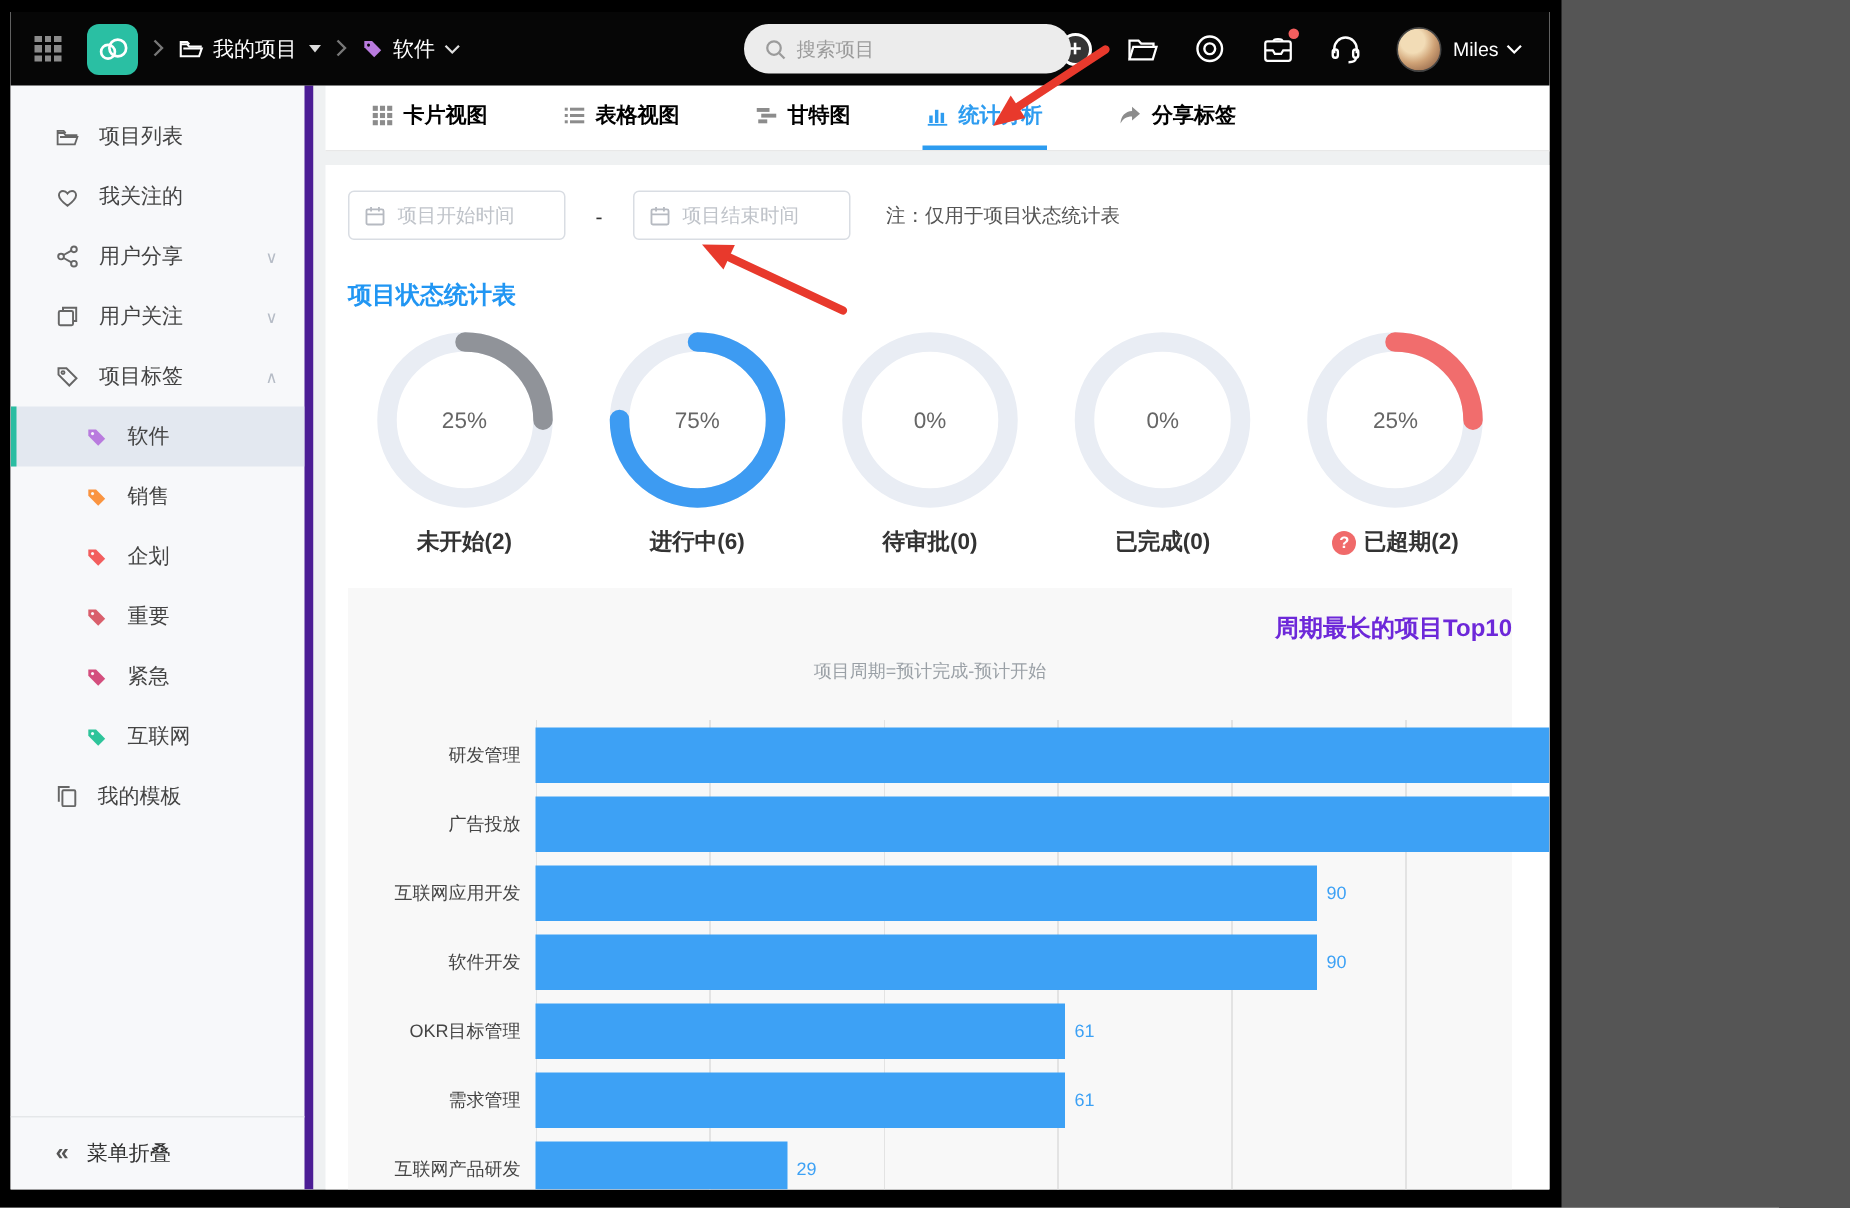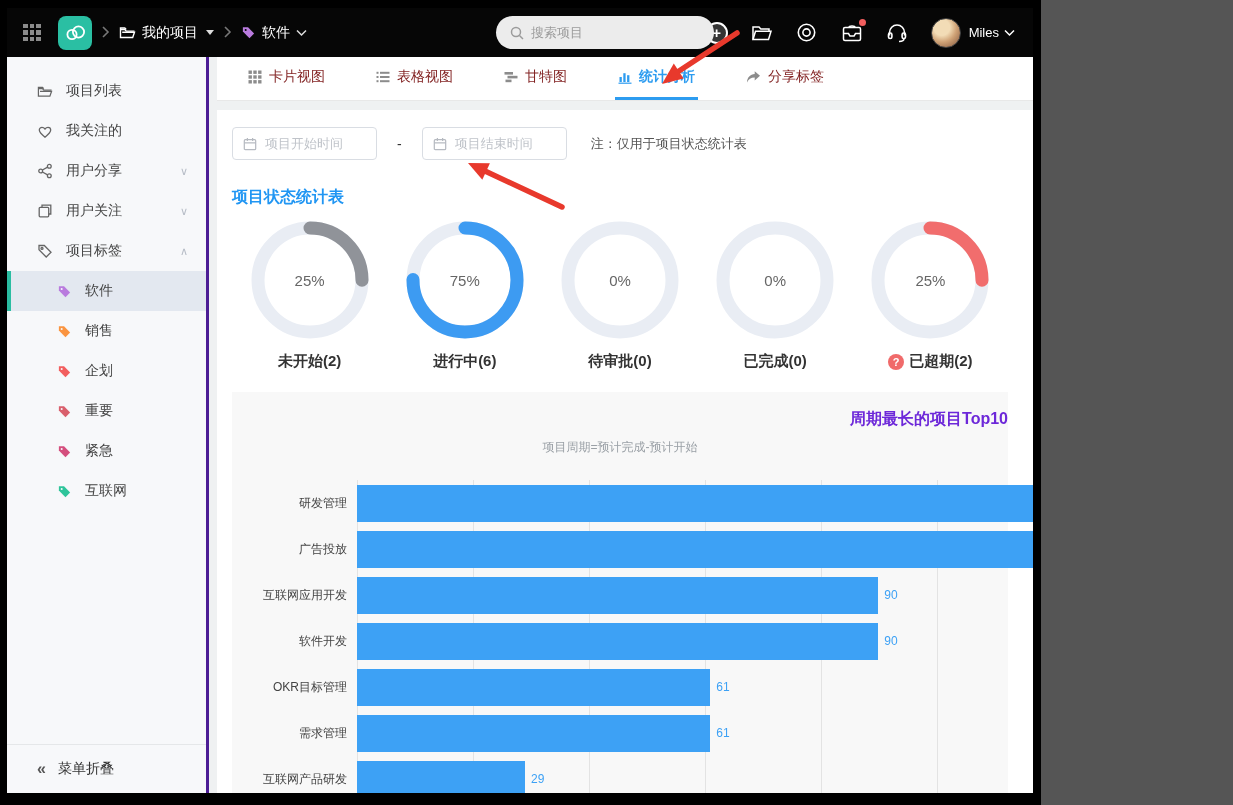--- a/index.html
+++ b/index.html
@@ -26,36 +26,36 @@
   .tb-icon { position:relative; width:22px; height:22px; display:flex; align-items:center; justify-content:center; cursor:pointer; }
   .plus-circle { width:22px; height:22px; border-radius:50%; background:#343434; border:2px solid #fff; color:#fff; display:flex; align-items:center; justify-content:center; font-size:15px; font-weight:bold; line-height:1; cursor:pointer; }
   .badge-dot { position:absolute; top:-3px; right:-3px; width:7px; height:7px; border-radius:50%; background:#f25e5e; }
   .avatar { width:30px; height:30px; border-radius:50%; background:radial-gradient(circle at 35% 30%, #f2dcb6 0 30%, #cfa276 55%, #7d5038 100%); border:1px solid #444; cursor:pointer; }
   .user-name { color:#fff; font-size:13px; margin-left:8px; }
 
   
   .body { flex:1; display:flex; min-height:0; }
 
   
-  .sidebar { width:202px; flex:none; background:#f7f8fa; border-right:3px solid #4c1d95; display:flex; flex-direction:column; }
+  .sidebar { width:202px; flex:none; background:#f7f8fa; border-right:6px solid #4c1d95; display:flex; flex-direction:column; }
   .side-nav { flex:1; padding-top:14px; overflow:hidden; }
   .side-item { height:40px; display:flex; align-items:center; padding:0 18px 0 30px; font-size:14px; color:#444; cursor:pointer; position:relative; }
   .side-item .lbl { margin-left:13px; }
   .side-item .chev { margin-left:auto; color:#b6bcc6; font-size:11px; }
   .side-item.sub { padding-left:50px; }
   .side-item.active { background:#e3e8f0; }
   .side-item.active::before { content:""; position:absolute; left:0; top:0; bottom:0; width:4px; background:#2ABDA2; }
   .tag-glyph { width:15px; height:15px; flex:none; }
   .side-collapse { height:49px; border-top:1px solid #e5e7e9; display:flex; align-items:center; padding-left:30px; font-size:14px; color:#333; cursor:pointer; gap:12px; }
   .side-collapse .dbl { font-size:16px; color:#555; font-weight:bold; }
 
   
   .main { flex:1; background:#eff1f2; padding-left:8px; display:flex; flex-direction:column; min-width:0; }
   .tabbar { height:44px; flex:none; background:#fff; border-bottom:1px solid #e8e8e8; display:flex; align-items:stretch; padding-left:28px; gap:45px; }
-  .tab { display:flex; align-items:center; gap:7px; font-size:14px; color:#7f1d1d; cursor:pointer; border-bottom:3px solid transparent; padding:0 3px; }
+  .tab { display:flex; align-items:center; gap:7px; font-size:14px; color:#000000; cursor:pointer; border-bottom:3px solid transparent; padding:0 3px;font-weight:bold; }
   .tab svg { color:#8c8c8c; }
   .tab.active { color:#2D9CF0; border-bottom-color:#2D9CF0; font-weight:bold; }
   .tab.active svg { color:#2D9CF0; }
 
   .content { flex:1; margin-top:9px; background:#fff; overflow:hidden; padding:17px 25px 0 15px; min-height:0; }
 
   .filter-row { display:flex; align-items:center; gap:20px; }
   .date-input { width:145px; height:33px; border:1px solid #d9dde3; border-radius:4px; background:#fff; display:flex; align-items:center; padding:0 10px; gap:8px; }
   .date-input input { border:none; outline:none; font-size:13px; color:#555; width:100px; background:transparent; }
   .date-input input::placeholder { color:#bfc3c9; }
@@ -277,20 +277,29 @@
               </svg>
         <span class="lbl">紧急</span>
             </div>
             <div class="side-item sub">
               <svg class="tag-glyph" viewBox="0 0 16 16">
           <path d="M2 2.5h5.5L14 9l-5 5-7-7z" fill="#2EC49A"></path>
                 <circle cx="5" cy="5.4" r="1.1" fill="#f7f8fa"></circle>
               </svg>
         <span class="lbl">互联网</span>
             </div>
+            <div class="side-item">
+              <span style="display:flex">
+                <svg width="15" height="16" viewBox="0 0 15 16" fill="none" stroke="#666" stroke-width="1.3">
+                  <rect x="4.6" y="3.8" width="8.6" height="10.6" rx="0.8"></rect>
+                  <path d="M2.2 11.5V1.6h7.2"></path>
+                </svg>
+              </span>
+  <span class="lbl">我的模板</span>
+            </div>
           </div>
         <div class="side-collapse">
           <span class="dbl">«</span>
           <span>菜单折叠</span>
         </div>
       </div>
 
       <div class="main">
         <div class="tabbar" id="tabbar">
             <div class="tab">

